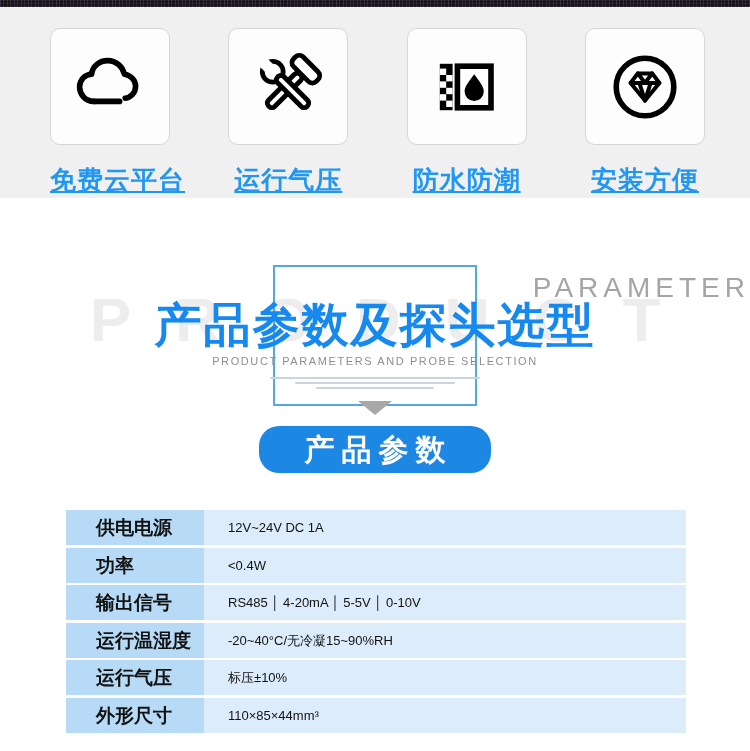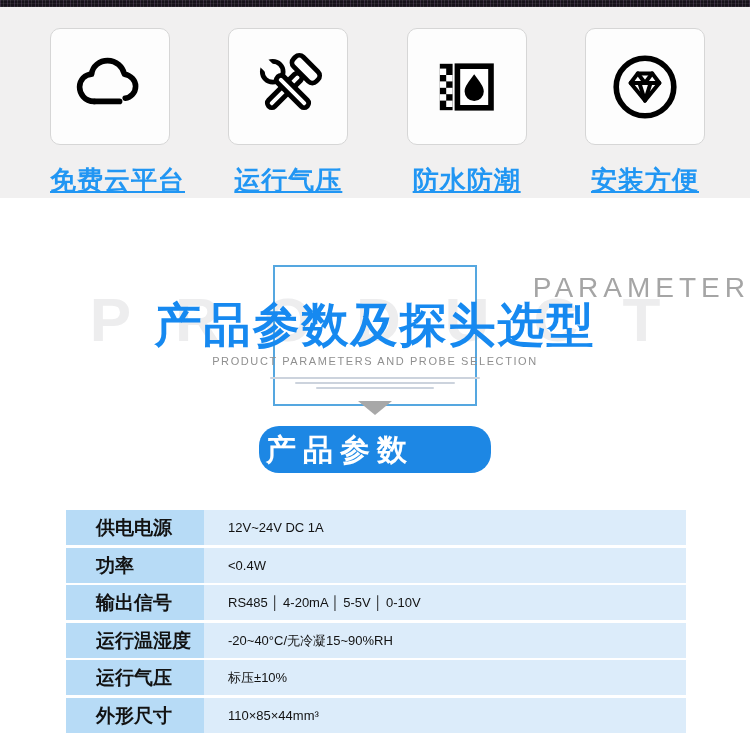--- a/index.html
+++ b/index.html
@@ -60,21 +60,21 @@
   .tl-1{width:210px;}.tl-2{width:160px;}.tl-3{width:118px;}
   .triangle-down{
     position:absolute;top:203px;left:50%;transform:translateX(-50%);
     width:0;height:0;border-left:17px solid transparent;
     border-right:17px solid transparent;border-top:14px solid #a8a8a8;z-index:4;
   }
   .section-btn{
     width:232px;height:47px;margin:22px auto 0;border-radius:20px;
     background:var(--button-blue,#1d87e4);color:#ffffff;
     font-size:30px;font-weight:bold;letter-spacing:7px;
-    text-align:left;line-height:47px;text-indent:7px;
+    text-align:center;line-height:47px;text-indent:7px;
   }
   .spec-table{width:620px;margin:37px 0 0 66px;}
   .spec-row{display:flex;height:35px;margin-bottom:2.5px;}
   .spec-label{
     width:138px;background:var(--table-label-bg,#b7dbf6);
     font-size:19px;font-weight:bold;line-height:35px;
     padding-left:30px;box-sizing:border-box;color:#121212;white-space:nowrap;
   }
   .spec-value{
     flex:1;background:var(--table-value-bg,#dcecfa);

